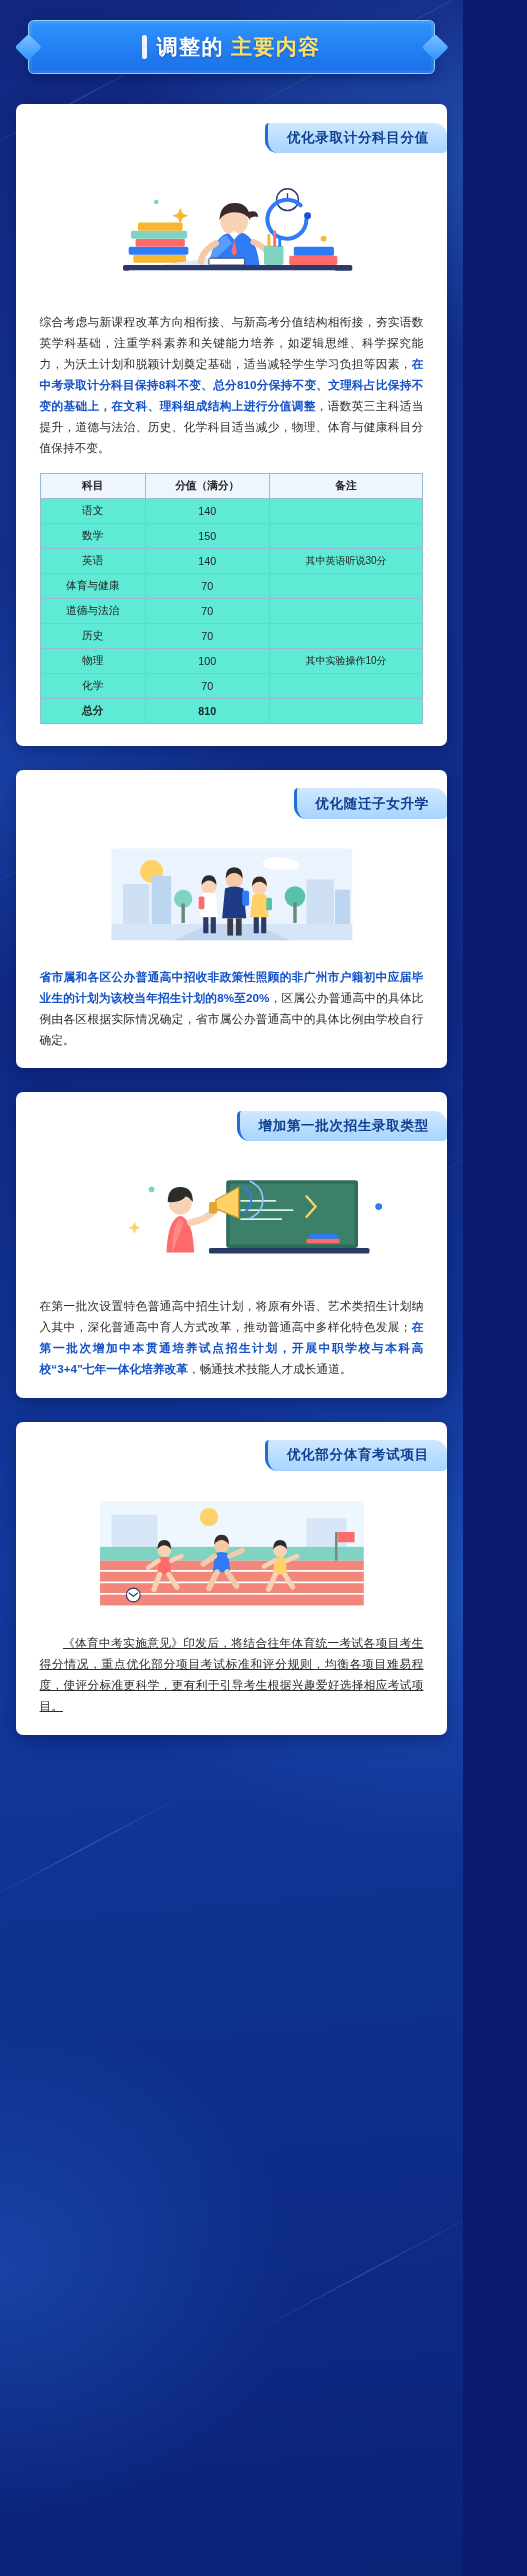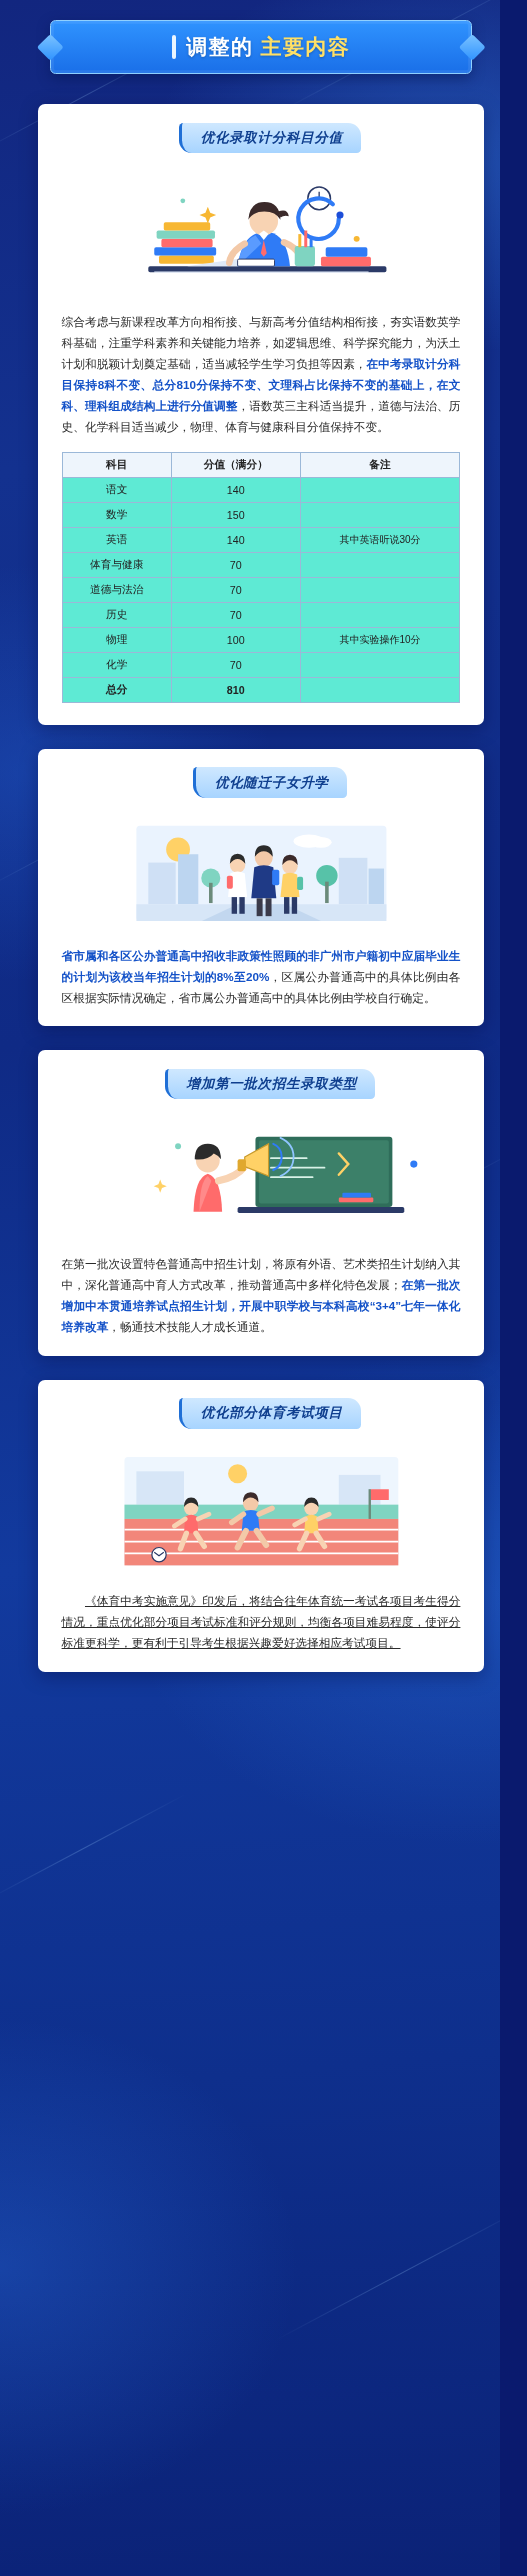--- a/index.html
+++ b/index.html
@@ -3,30 +3,29 @@
 <meta charset="utf-8">
 <style>
   * { box-sizing: border-box; margin: 0; padding: 0; }
   html, body {
     width: 528px;
     background: #0a1a6e;
     font-family: "Liberation Sans", sans-serif;
   }
   .page {
     position: relative;
-    width: 500px;
+    width: 463px;
     min-height: 2576px;
     background:
       radial-gradient(ellipse 426px 284px at 90% 6%, rgba(60,150,255,0.35), rgba(60,150,255,0) 70%),
       radial-gradient(ellipse 355px 298px at 5% 30%, rgba(40,110,230,0.30), rgba(40,110,230,0) 70%),
       radial-gradient(ellipse 497px 355px at 95% 62%, rgba(55,140,255,0.28), rgba(55,140,255,0) 70%),
       radial-gradient(ellipse 426px 355px at 0% 88%, rgba(50,130,250,0.28), rgba(50,130,250,0) 70%),
       linear-gradient(175deg, #12267f 0%, #13318f 18%, #0f2a85 40%, #123a9e 60%, #0e2f8c 80%, #0b2277 100%);
     overflow: hidden;
-    padding-left: 22px;
   }
   
   .streak {
     position: absolute;
     background: linear-gradient(90deg, rgba(255,255,255,0) 0%, rgba(160,210,255,0.25) 50%, rgba(255,255,255,0) 100%);
     height: 1.4px;
     transform: rotate(-28deg);
     pointer-events: none;
   }
   .card {
@@ -78,21 +77,21 @@
     background: linear-gradient(180deg, #cfe8ff 0%, #a7d4ff 100%);
     color: #0f3f8f;
     font-size: 13.5px;
     font-weight: bold;
     letter-spacing: 0.7px;
     padding: 6.4px 18.5px 6.4px 18.5px;
     border-radius: 4.3px 12.8px 4.3px 12.8px;
     border-left: 3.6px solid #1f6fd6;
     white-space: nowrap;
   }
-  .sec-head-wrap { text-align: center; padding: 18.5px 0 0 18.5px; font-style: italic; }
+  .sec-head-wrap { text-align: right; padding: 18.5px 0 0 18.5px; }
 
   
   .illus {
     position: relative;
     height: 135px;
     margin: 12.8px 21px 2.8px 21px;
     border-radius: 4.3px;
     overflow: hidden;
   }
   .illus svg { display:block; width:100%; height:100%; }

